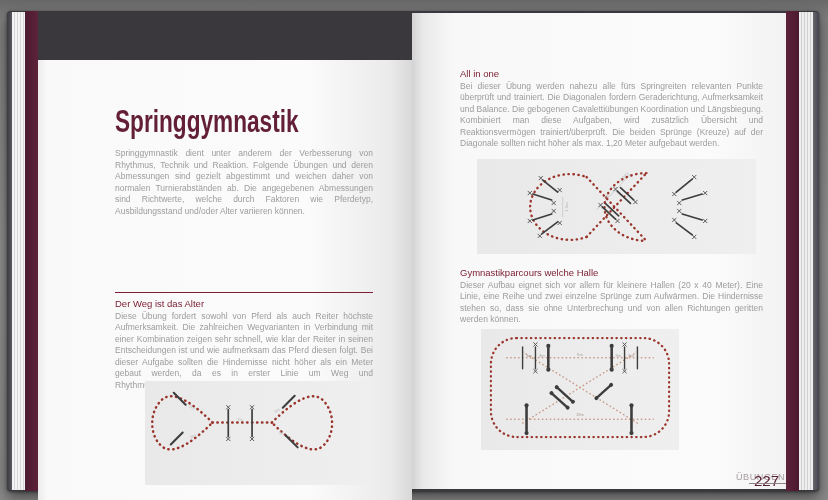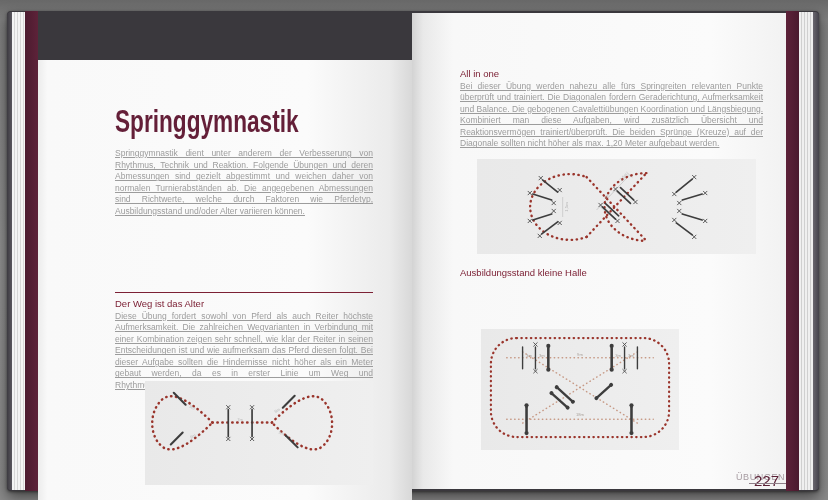--- a/index.html
+++ b/index.html
@@ -25,21 +25,21 @@
   .page{position:absolute;top:2px;height:476px;width:374px;}
   .page-left{left:31px;background:linear-gradient(90deg,#ececec 0%,#f9f9f9 2.5%,#fbfbfb 72%,#ebebeb 94%,#d8d8d8 100%);margin-top:47px;}
   .page-right{left:405px;background:linear-gradient(90deg,#d3d3d3 0%,#e9e9e9 3%,#f8f8f8 11%,#fbfbfb 80%,#f2f2f2 100%);}
 
   .abs{position:absolute;}
   .page-title{
     font-size:31px;font-weight:700;color:#641f38;
     transform:scaleX(.73);transform-origin:left top;white-space:nowrap;letter-spacing:0px;
   }
   .body-txt{
-    font-size:8.5px;line-height:11.6px;color:#9c9c9c;text-align:justify;text-decoration:underline;
+    font-size:8.5px;line-height:11.6px;color:#9c9c9c;text-align:justify;
   }
   .sec-head{font-size:9.5px;font-weight:400;color:#7c2135;}
   .rule{height:1px;background:#7c2135;}
   .panel{background:linear-gradient(90deg,#e9e9e9,#efefef);}
   .footer-num{font-size:15px;font-weight:400;color:#5c2136;}
   .footer-label{font-size:9px;color:#a69ba1;letter-spacing:.6px;padding-left:43px;}
   .footer-line{height:1px;background:#8f8089;}
   svg{display:block;}
   svg text{font-family:"Liberation Sans", sans-serif;}
 </style>
@@ -181,21 +181,22 @@
             <use href="#xm2" transform="translate(159,43)"></use>
 
           <g fill="#b7b7b7" font-size="4.2" text-anchor="middle">
             <text transform="translate(131,38) rotate(-47)">1m</text>
             <text transform="translate(148,19) rotate(-47)">2,5m</text>
             <text transform="translate(91,48) rotate(-90)">1,5m</text>
           </g>
         </svg>
       </div>
 
-      <div class="abs sec-head" style="left:48px;top:254px;">Ausbildungsstand kleine Halle</div>
+      <div class="abs sec-head" style="left:48px;top:254px;">Gymnastikparcours welche Halle</div>
+      <div class="abs body-txt" style="left:48px;top:266.5px;width:303px;">Dieser Aufbau eignet sich vor allem für kleinere Hallen (20 x 40 Meter). Eine Linie, eine Reihe und zwei einzelne Sprünge zum Aufwärmen. Die Hindernisse stehen so, dass sie ohne Unterbrechung und von allen Richtungen geritten werden können.</div>
 
       <div class="abs panel" style="left:69px;top:316px;width:198px;height:121px;">
         <svg width="198" height="121" viewBox="0 0 200 120">
           <defs>
             <g id="xm3" stroke="#4a4a4a" stroke-width="0.9" stroke-linecap="round">
               <line x1="-1.8" y1="-1.8" x2="1.8" y2="1.8"></line>
               <line x1="-1.8" y1="1.8" x2="1.8" y2="-1.8"></line>
             </g>
           </defs>
 

